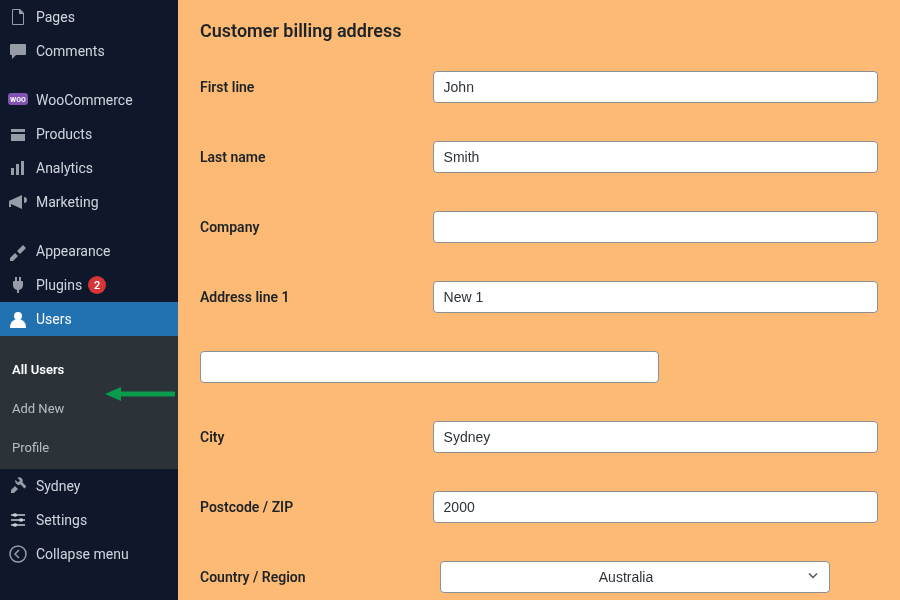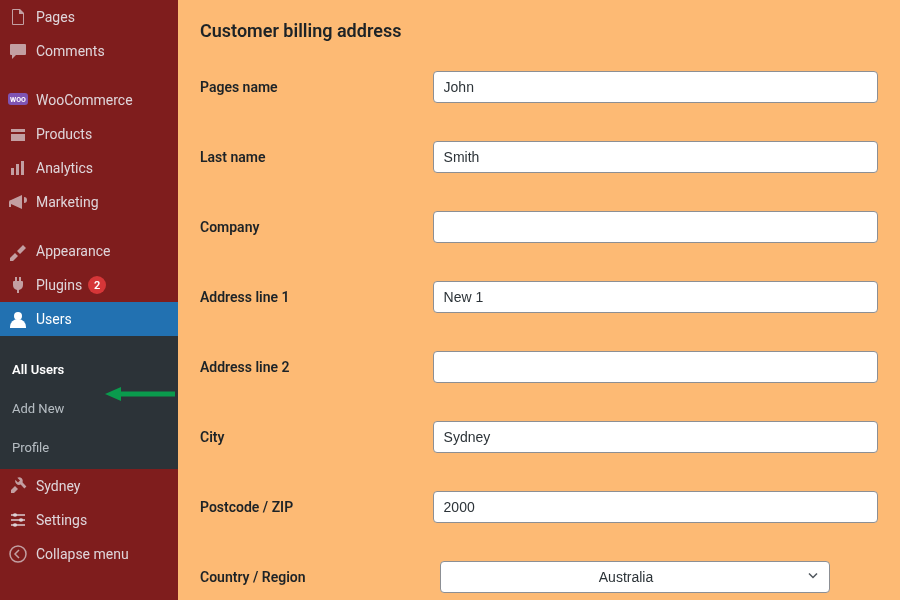--- a/index.html
+++ b/index.html
@@ -12,21 +12,21 @@
     width: 900px;
     height: 600px;
     overflow: hidden;
     position: relative;
   }
   .sidebar {
     position: absolute;
     left: 0; top: 0;
     width: 178px;
     height: 600px;
-    background: #7f1d1d;
+    background: #0f172a;
     color: #f0f0f1;
   }
   .menu-item {
     display: flex;
     align-items: center;
     padding: 0 8px;
     height: 34px;
     color: rgba(240,246,252,0.7);
     cursor: pointer;
     position: relative;
@@ -301,41 +301,40 @@
 
 <svg class="arrow-annotation" width="70" height="16" viewBox="0 0 70 16">
   <line x1="70" y1="8" x2="12" y2="8" stroke="#0a9b4d" stroke-width="5"></line>
   <polygon points="0,8 16,1 16,15" fill="#0a9b4d"></polygon>
 </svg>
 
 <div class="main">
   <h2 class="section-title">Customer billing address</h2>
 
   <div class="form-row">
-    <label class="form-label">Pages name</label>
+    <label class="form-label">First line</label>
     <input class="text-input" type="text" value="John" style="">
   </div>
 
   <div class="form-row">
     <label class="form-label">Last name</label>
     <input class="text-input" type="text" value="Smith" style="">
   </div>
 
   <div class="form-row">
     <label class="form-label">Company</label>
     <input class="text-input" type="text" value="" style="">
   </div>
 
   <div class="form-row">
     <label class="form-label">Address line 1</label>
     <input class="text-input" type="text" value="New 1" style="">
   </div>
 
   <div class="form-row">
-    <label class="form-label">Address line 2</label>
     <input class="text-input" type="text" value="" style="">
   </div>
 
   <div class="form-row">
     <label class="form-label">City</label>
     <input class="text-input" type="text" value="Sydney" style="">
   </div>
 
   <div class="form-row">
     <label class="form-label">Postcode / ZIP</label>

